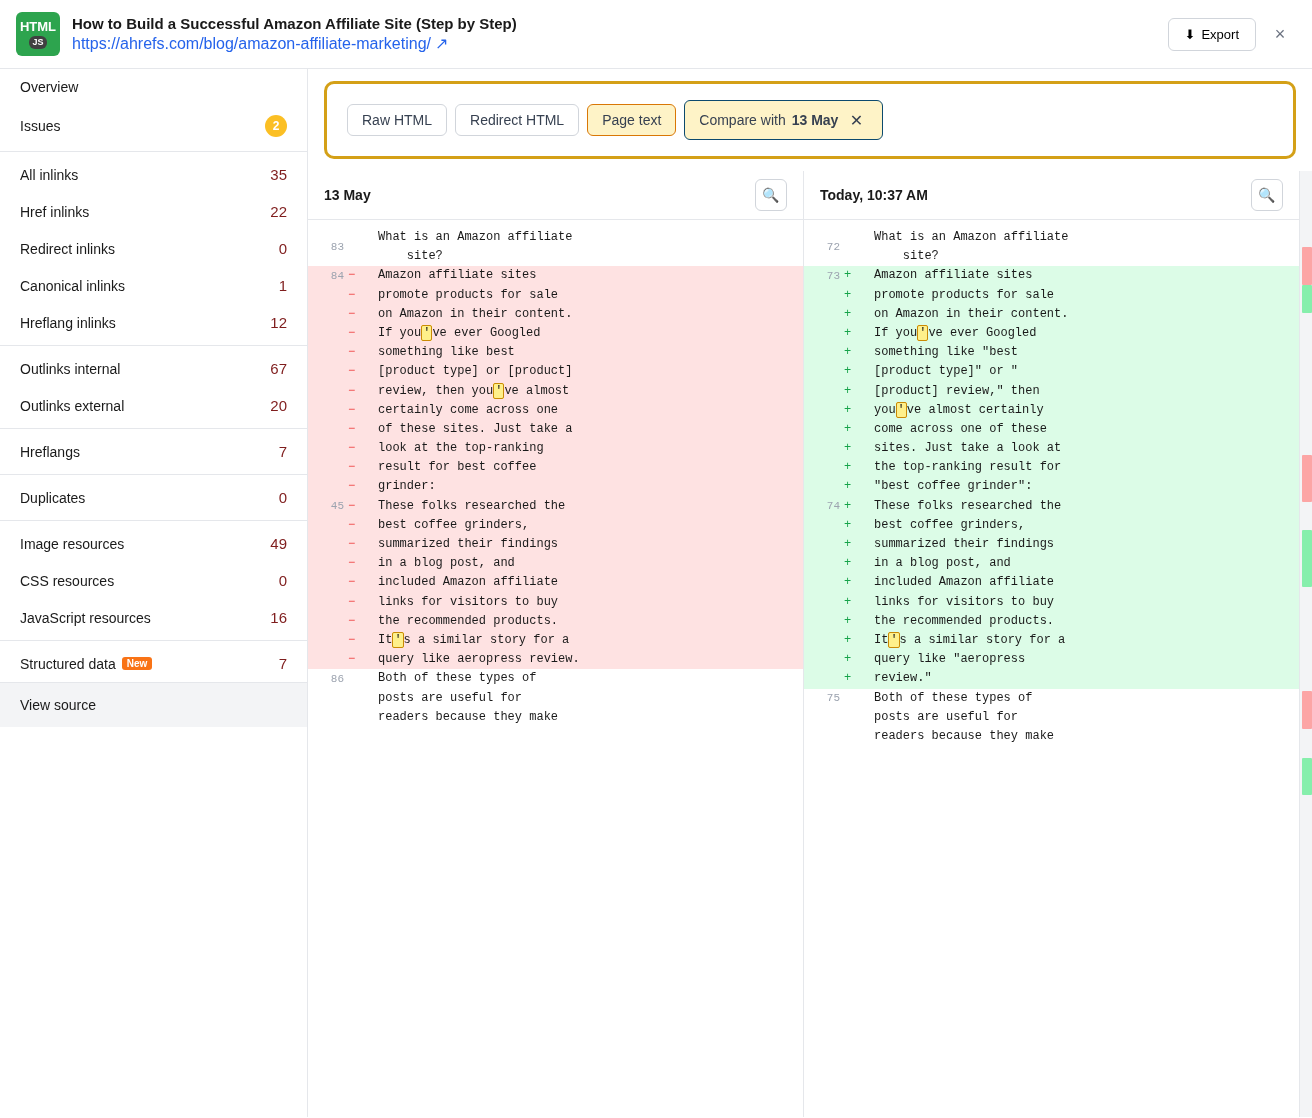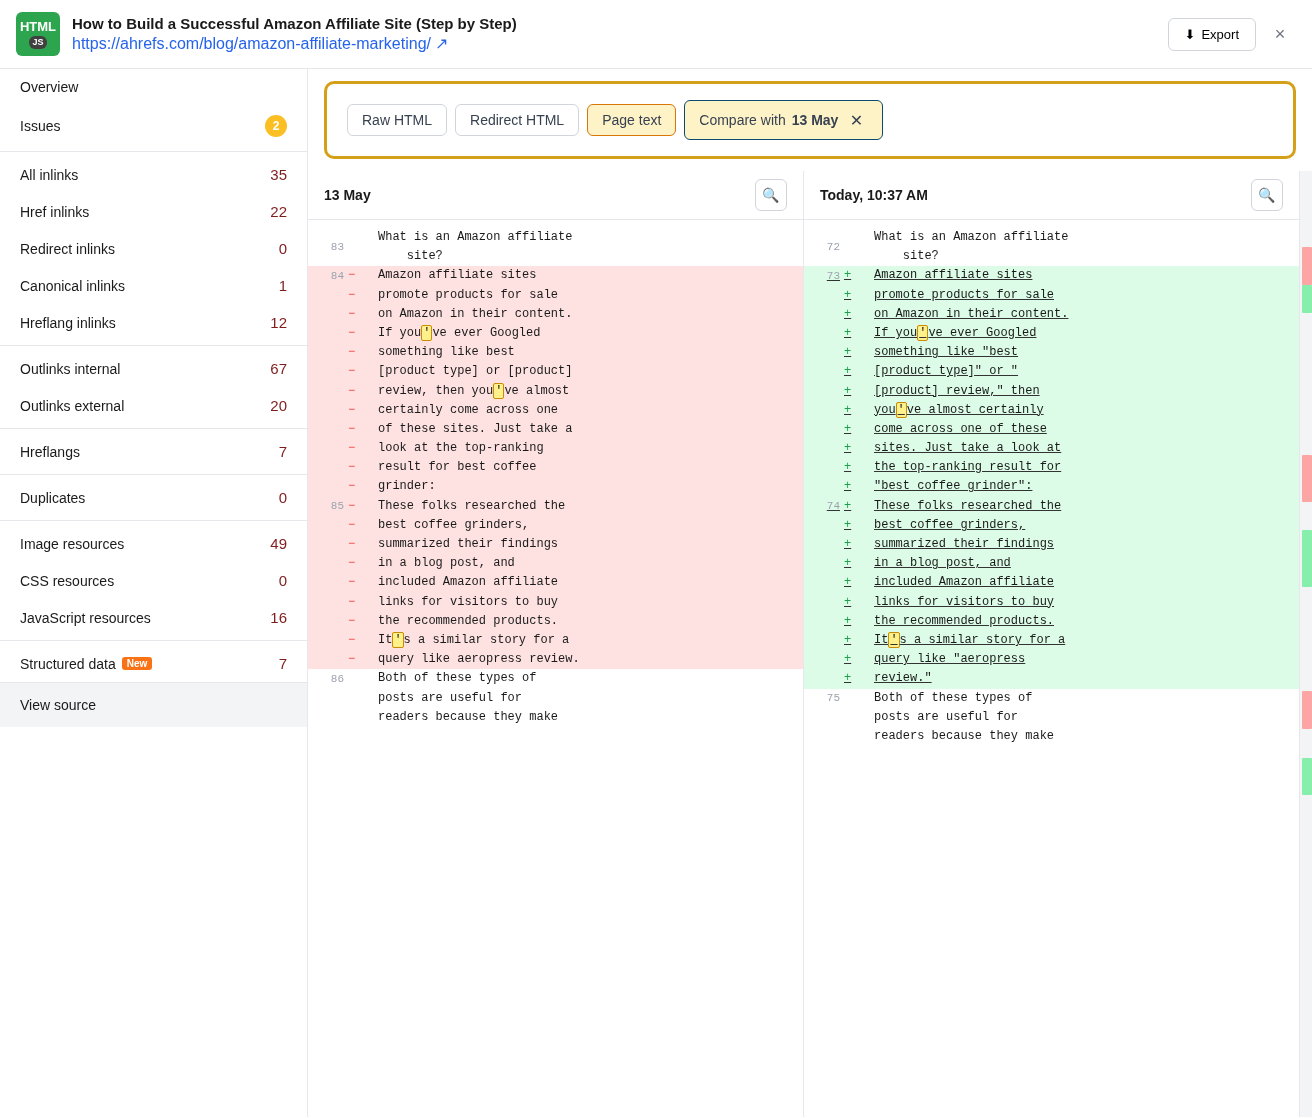--- a/index.html
+++ b/index.html
@@ -45,21 +45,21 @@
     
     .diff-area { flex: 1; display: flex; overflow: hidden; }
     .diff-panel { flex: 1; display: flex; flex-direction: column; overflow: hidden; border-right: 1px solid #e5e7eb; }
     .diff-panel:last-child { border-right: none; }
     .diff-header { display: flex; justify-content: space-between; align-items: center; padding: 8px 16px; border-bottom: 1px solid #e5e7eb; background: white; }
     .diff-header-label { font-size: 14px; font-weight: 600; color: #1a1a1a; }
     .search-btn { width: 32px; height: 32px; display: flex; align-items: center; justify-content: center; border: 1px solid #d1d5db; border-radius: 6px; cursor: pointer; background: white; }
     .diff-content { flex: 1; overflow-y: auto; font-family: 'Courier New', monospace; font-size: 12px; line-height: 1.6; padding: 8px 0; position: relative; }
     .diff-line { display: flex; align-items: center; padding: 0 8px; }
     .diff-line.removed { background: #fee2e2; }
-    .diff-line.added { background: #dcfce7; text-decoration: underline; }
+    .diff-line.added { background: #dcfce7; }
     .line-num { color: #9ca3af; min-width: 28px; text-align: right; margin-right: 4px; font-size: 11px; padding-top: 1px; flex-shrink: 0; }
     .line-sign { min-width: 14px; color: #6b7280; flex-shrink: 0; }
     .line-sign.minus { color: #ef4444; }
     .line-sign.plus { color: #16a34a; }
     .line-text { white-space: pre-wrap; word-break: break-all; color: #1a1a1a; margin-left: 16px; }
     .diff-highlight { background: #fef08a; border: 1px solid #ca8a04; border-radius: 2px; padding: 0 1px; }
 
     
     .minimap { width: 12px; background: #f3f4f6; flex-shrink: 0; position: relative; }
     .minimap-mark { position: absolute; right: 0; width: 10px; border-radius: 1px; }
@@ -252,21 +252,21 @@
             <span class="line-sign minus">−</span>
             <span class="line-text">result for best coffee</span>
           </div>
           <div class="diff-line removed">
             <span class="line-num"></span>
             <span class="line-sign minus">−</span>
             <span class="line-text">grinder:</span>
           </div>
 
           <div class="diff-line removed">
-            <span class="line-num">85</span>
+            <span class="line-num">45</span>
             <span class="line-sign minus">−</span>
             <span class="line-text">These folks researched the</span>
           </div>
           <div class="diff-line removed">
             <span class="line-num"></span>
             <span class="line-sign minus">−</span>
             <span class="line-text">best coffee grinders,</span>
           </div>
           <div class="diff-line removed">
             <span class="line-num"></span>

